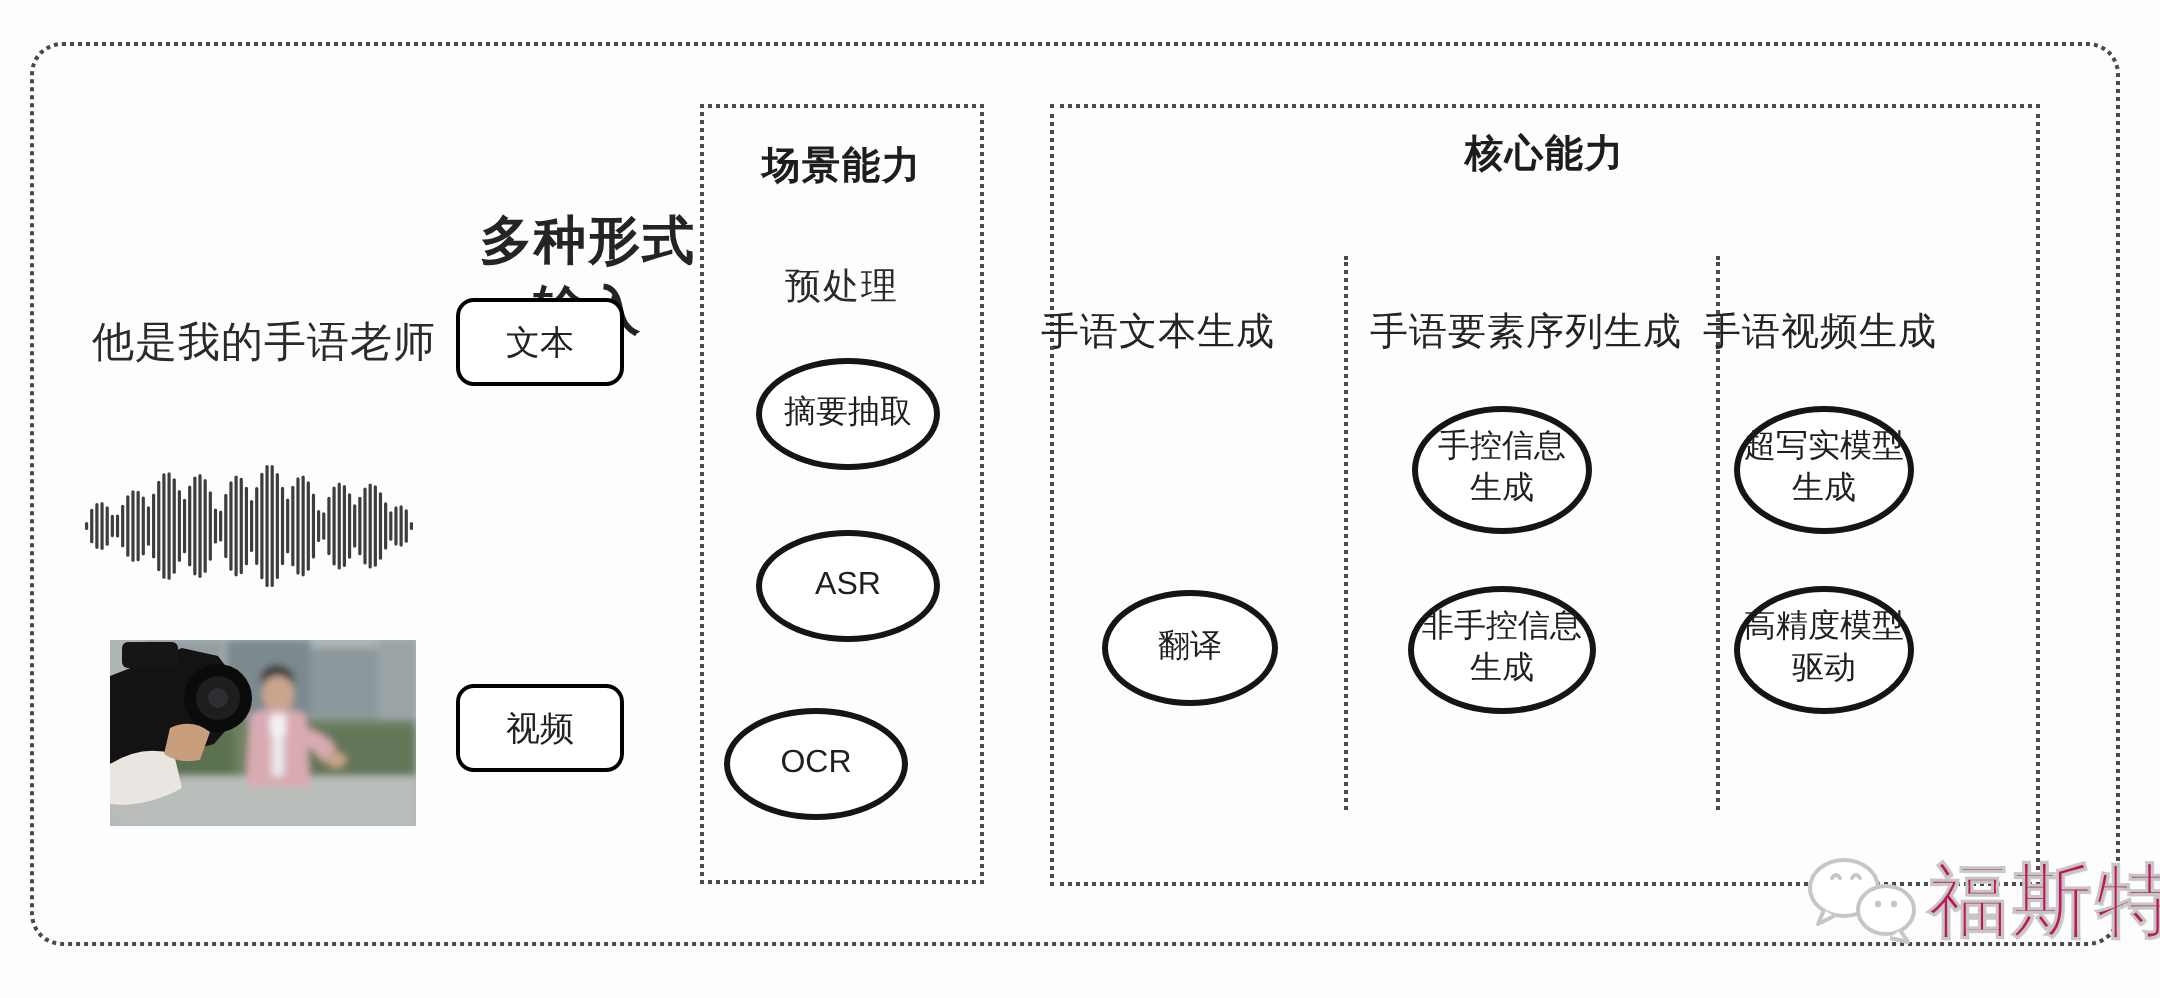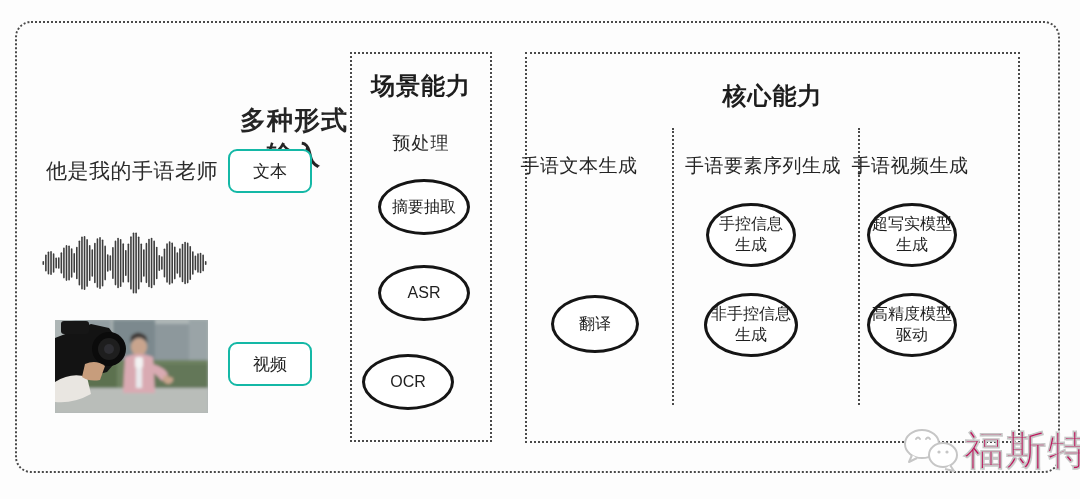--- a/index.html
+++ b/index.html
@@ -32,21 +32,21 @@
     letter-spacing: 1px;
     margin-left: 19px;
   }
   .sample-sentence {
     left: 46px; top: 157px; width: 170px;
     font-size: 21px; color: #2a2a2a;
     letter-spacing: 0.5px; white-space: nowrap;
   }
   .io-box {
     width: 84px; height: 44px;
-    border: 2px solid #14b8a6;
+    border: 2px solid #000000;
     border-radius: 9px;
     display: flex; align-items: center; justify-content: center;
     font-size: 17px; color: #222; background: #fff;
   }
   .io-box.text-box  { left: 228px; top: 149px; }
   .io-box.audio-box { left: 228px; top: 245px; }
   .io-box.video-box { left: 228px; top: 342px; }
 
   .waveform-wrap { left: 42px; top: 228px; width: 165px; height: 70px; }
   .photo-wrap { left: 55px; top: 320px; width: 153px; height: 93px; overflow: hidden; }
@@ -54,25 +54,25 @@
 
   
   .group-box {
     border: 2px dotted #4a4a4a;
     background: transparent;
   }
   .scene-box { left: 350px; top: 52px; width: 142px; height: 390px; }
   .core-box  { left: 525px; top: 52px; width: 495px; height: 391px; }
 
   .group-title {
-    font-size: 24px; font-weight: bold; color: #1d1d1d;
+    font-size: 19px; font-weight: bold; color: #1d1d1d;
     text-align: center; letter-spacing: 1px;
   }
   .scene-title { left: 350px; top: 70px; width: 142px; }
-  .core-title  { left: 525px; top: 80px; width: 495px; }
+  .core-title  { left: 525px; top: 64px; width: 495px; }
 
   .scene-subtitle {
     left: 350px; top: 131px; width: 142px;
     text-align: center; font-size: 18px; color: #2a2a2a;
     letter-spacing: 1px;
   }
 
   .node {
     border: 3px solid #151515;
     border-radius: 50%;

